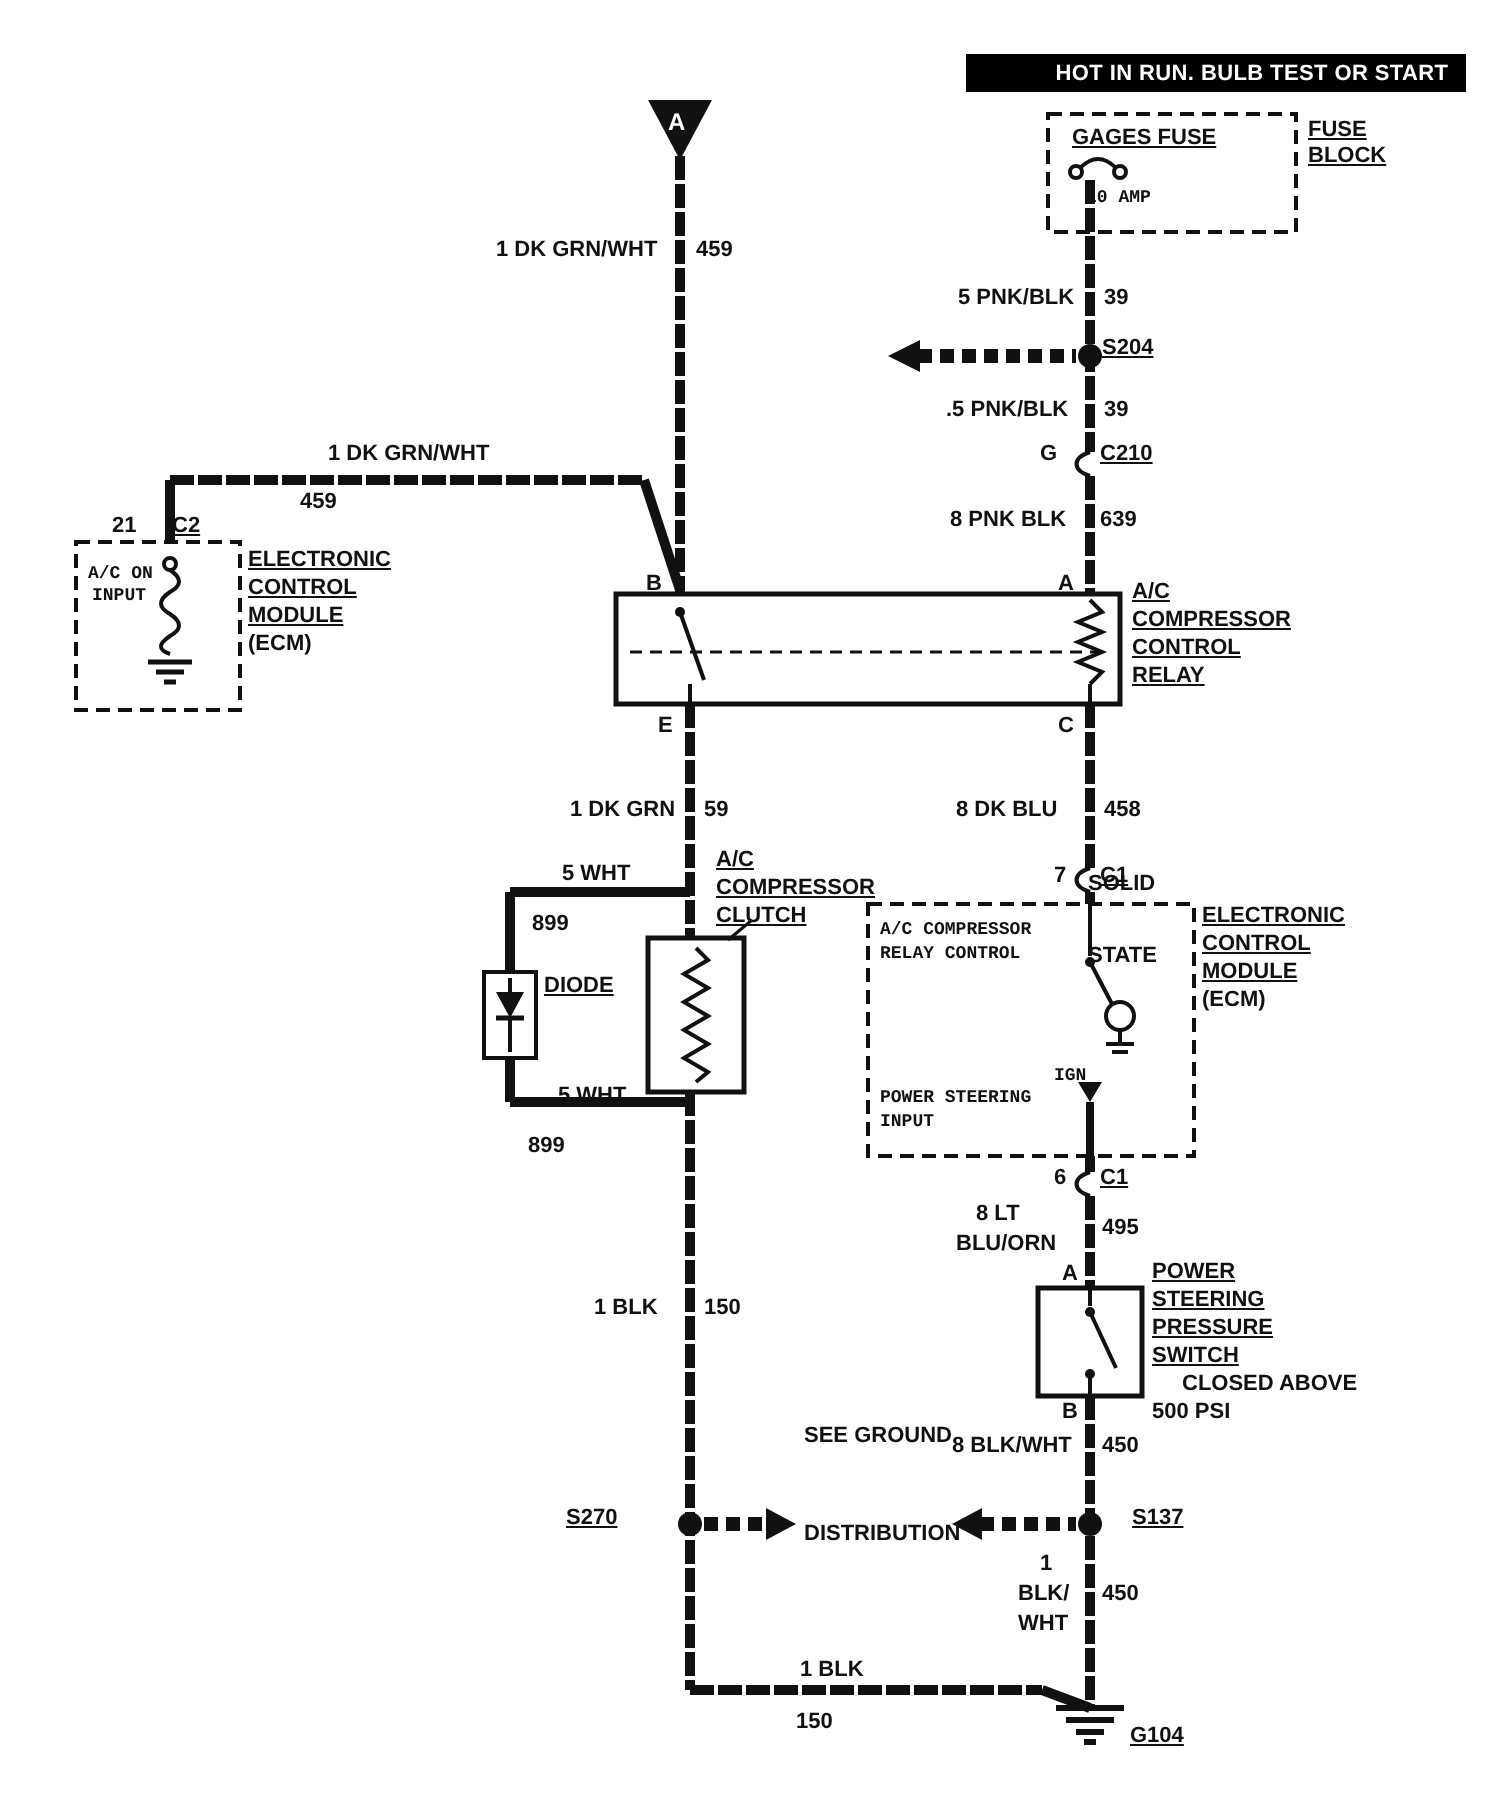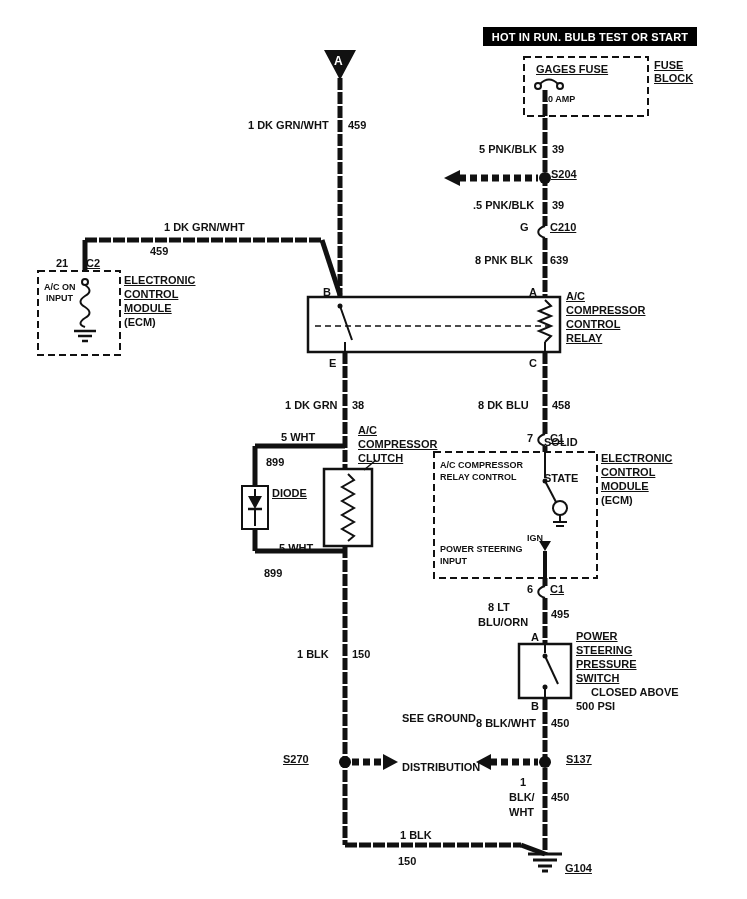--- a/index.html
+++ b/index.html
@@ -1,25 +1,25 @@
 <!DOCTYPE html>
 <html><head>
 <meta charset="utf-8">
 <style>
   html,body{margin:0;padding:0;background:#fff;}
   #diagram{position:relative;width:747px;height:899px;background:#fff;overflow:hidden;
            font-family:"Liberation Sans",sans-serif;color:#111;}
   svg{position:absolute;left:0;top:0;}
   .lbl{position:absolute;font:bold 11px "Liberation Sans",sans-serif;color:#111;
        white-space:nowrap;line-height:12px;}
-  .sm{font-size:9px;}
+  .sm{font-size:9px;font-family:Liberation Mono, monospace;}
   .u{text-decoration:underline;}
   .banner{position:absolute;left:483px;top:27px;width:214px;height:19px;background:#000;
           color:#fff;font:bold 11px "Liberation Sans",sans-serif;display:flex;
-          align-items:center;justify-content:center;letter-spacing:.2px;}
+          align-items:center;justify-content:center;letter-spacing:.2px;padding-left:36px;}
   .tri-a{position:absolute;left:334px;top:54px;color:#fff;font:bold 12px "Liberation Sans",sans-serif;}
 </style>
 </head>
 <body>
 
 <div id="diagram">
 
   <svg width="747" height="899" viewBox="0 0 747 899">
 
     <rect x="524" y="57" width="124" height="59" fill="none" stroke="#111" stroke-width="2" stroke-dasharray="7 4"></rect>
@@ -151,21 +151,21 @@
   <div class="lbl" style="left:323px;top:286px">B</div>
   <div class="lbl" style="left:529px;top:286px">A</div>
   <div class="lbl" style="left:329px;top:357px">E</div>
   <div class="lbl" style="left:529px;top:357px">C</div>
   <div class="lbl u" style="left:566px;top:290px">A/C</div>
   <div class="lbl u" style="left:566px;top:304px">COMPRESSOR</div>
   <div class="lbl u" style="left:566px;top:318px">CONTROL</div>
   <div class="lbl u" style="left:566px;top:332px">RELAY</div>
 
   <div class="lbl" style="left:285px;top:399px">1 DK GRN</div>
-  <div class="lbl" style="left:352px;top:399px">38</div>
+  <div class="lbl" style="left:352px;top:399px">59</div>
   <div class="lbl" style="left:478px;top:399px">8 DK BLU</div>
   <div class="lbl" style="left:552px;top:399px">458</div>
 
   <div class="lbl u" style="left:358px;top:424px">A/C</div>
   <div class="lbl u" style="left:358px;top:438px">COMPRESSOR</div>
   <div class="lbl u" style="left:358px;top:452px">CLUTCH</div>
 
   <div class="lbl" style="left:281px;top:431px">5 WHT</div>
   <div class="lbl" style="left:266px;top:456px">899</div>
   <div class="lbl u" style="left:272px;top:487px">DIODE</div>

